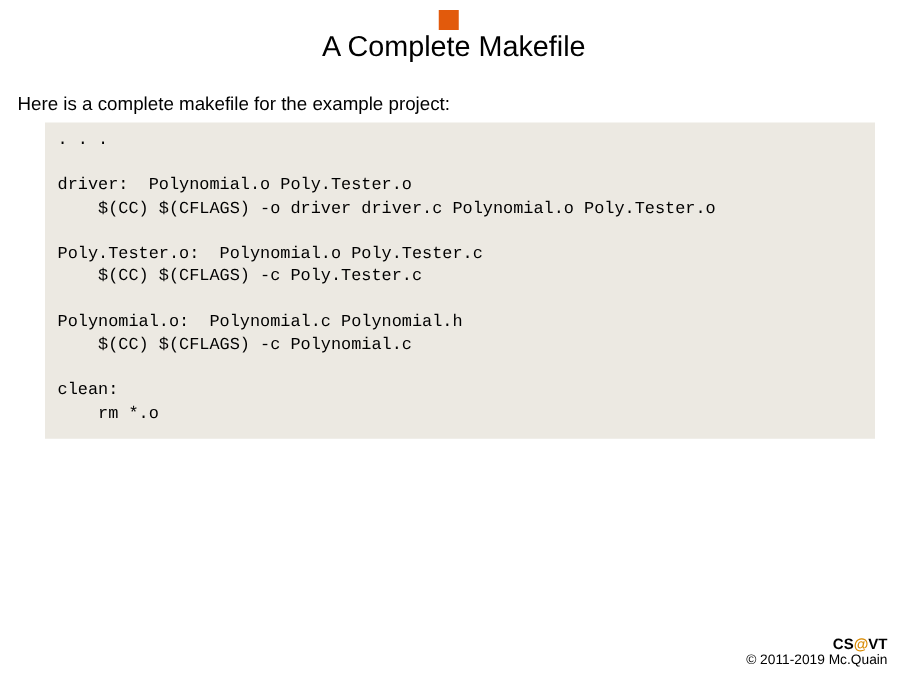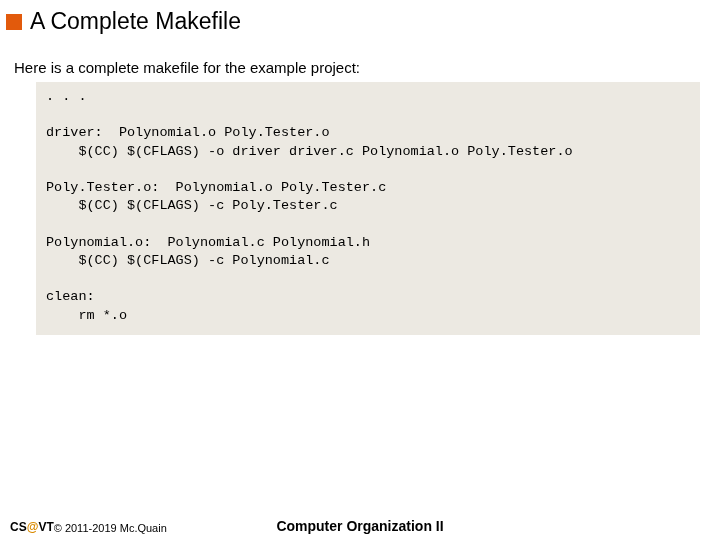--- a/index.html
+++ b/index.html
@@ -1,15 +1,15 @@
 <!DOCTYPE html>
 <html><head>
 <meta charset="utf-8">
 <style>
-  * { margin: 0; padding: 0; box-sizing: border-box; }
+  * { margin: 0; padding: 0; box-sizing: border-box; flex-direction: column; }
   body {
     width: 720px;
     height: 540px;
     background: #ffffff;
     font-family: Arial, Helvetica, sans-serif;
     position: relative;
     overflow: hidden;
   }
   .header {
     display: flex;
@@ -111,15 +111,14 @@
 Polynomial.o:  Polynomial.c Polynomial.h
     $(CC) $(CFLAGS) -c Polynomial.c
 
 clean:
     rm *.o</div>
 
 <div class="footer">
   <div class="footer-left">
     <span>CS</span><span class="at">@</span><span>VT</span>
   </div>
-  <div class="footer-center">Computer Organization II</div>
   <div class="footer-right">© 2011-2019 Mc.Quain</div>
 </div>
 
 </body></html>

